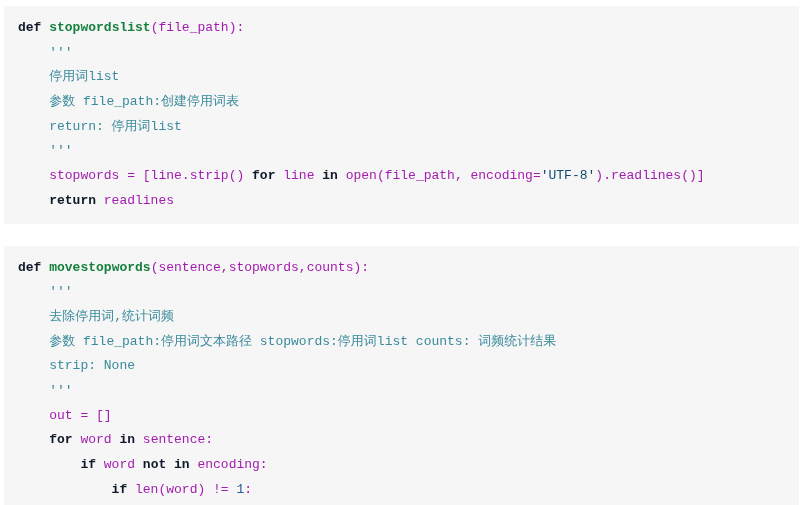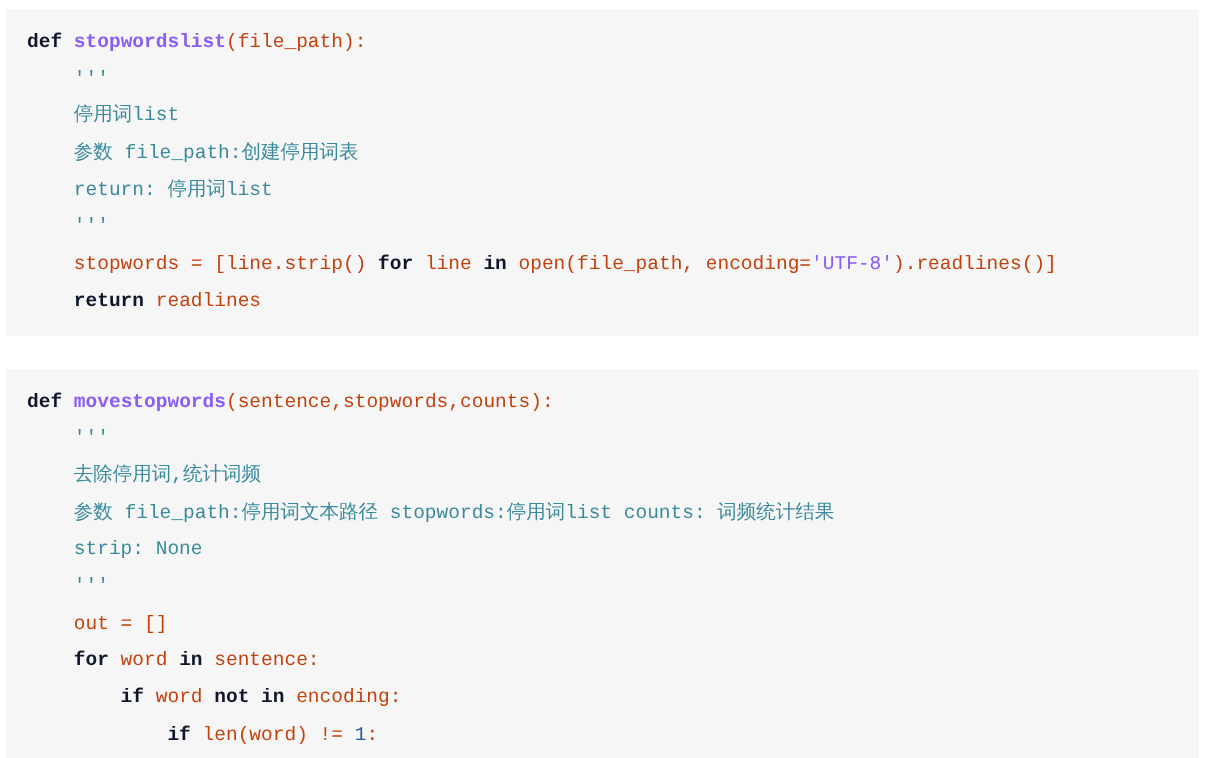--- a/index.html
+++ b/index.html
@@ -13,24 +13,24 @@
   .code-block {
     background: #f6f6f6;
     padding: 10px 14px;
     margin: 6px 4px;
     line-height: 1.9;
     white-space: pre;
     position: relative;
     filter: blur(0.3px);
   }
   .kw { color: #0f172a; font-weight: bold; }
-  .fn { color: #8b5cf6; font-weight: bold; }
+  .fn { color: #15803d; font-weight: bold; }
   .doc { color: #3a8a9c; }
-  .str { color: #8b5cf6; margin-top: 12px; }
-  .txt { color: #c2410c; }
+  .str { color: #0c4a6e; margin-top: 12px; }
+  .txt { color: #a21caf; }
   .num { color: #2a5a9c; }
   .gap { height: 10px; background: #fff; }
 </style>
 </head>
 <body>
 
 <div class="code-block"><span class="kw">def</span><span class="txt"> </span><span class="fn">stopwordslist</span><span class="txt">(file_path):</span>
 <span class="doc">    '''</span>
 <span class="doc">    停用词list</span>
 <span class="doc">    参数 file_path:创建停用词表</span>

